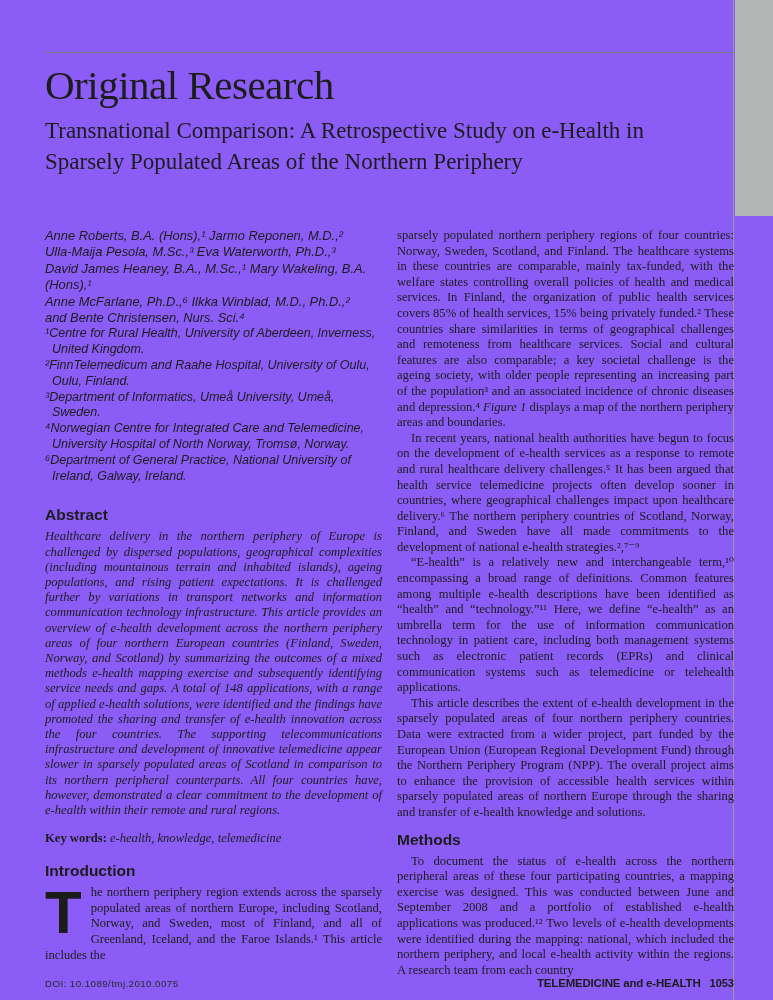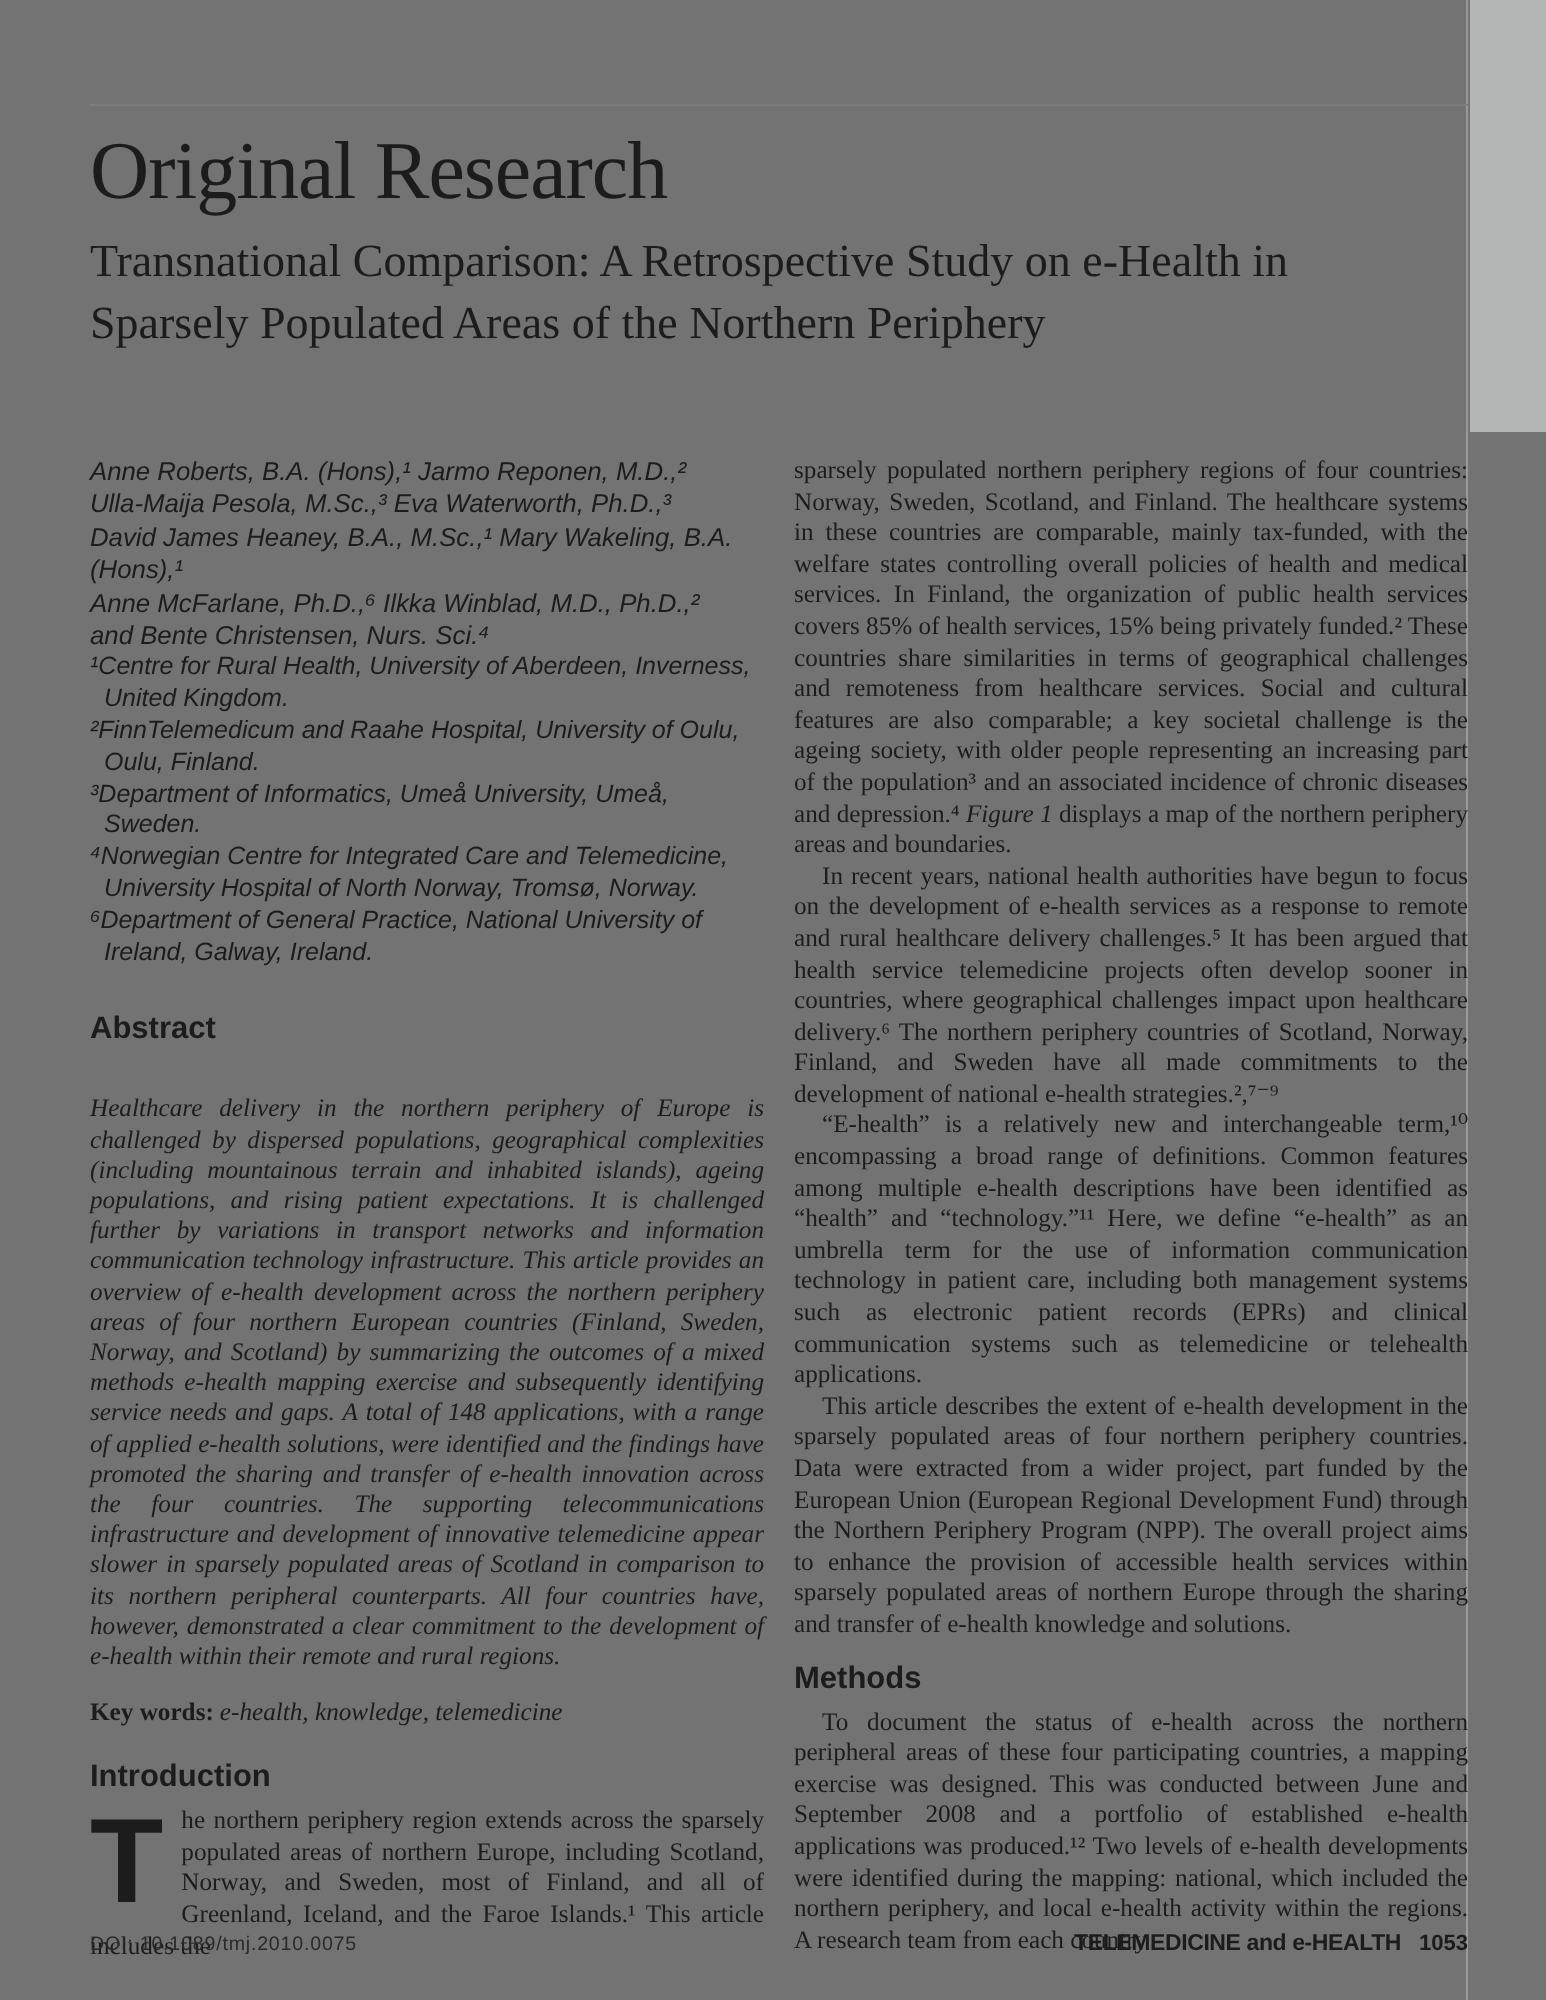--- a/index.html
+++ b/index.html
@@ -1,21 +1,21 @@
 <!DOCTYPE html>
 <html style="--tab_gray: #b4b6b5; --rule_gray: #9a9a9a; --text: #1c1c1c;"><head>
 <meta charset="utf-8">
 <style>
   * { margin: 0; padding: 0; box-sizing: border-box; }
   html, body { background: #ffffff; }
   .page {
     position: relative;
     width: 773px;
     height: 1000px;
-    background: #737373;
+    background: #8b5cf6;
     overflow: hidden;
     color: var(--text, #1c1c1c);
     text-decoration: underline;
   }
   .gray-tab {
     position: absolute;
     right: 0; top: 0;
     width: 38px; height: 216px;
     background: var(--tab_gray, #b4b6b5);
   }
@@ -71,21 +71,21 @@
     line-height: 15.8px;
   }
   .affil { padding-left: 7px; text-indent: -7px; }
 
   .section-heading {
     font-family: "Liberation Sans", "DejaVu Sans", sans-serif;
     font-weight: 700;
     font-size: 15.5px;
     line-height: 19px;
   }
-  .abstract-heading { margin: 21px 0 23px 0; }
+  .abstract-heading { margin: 21px 0 5px 0; }
   .abstract {
     font-family: "Liberation Serif", "DejaVu Serif", serif;
     font-style: italic;
     font-size: 12.6px;
     line-height: 15.2px;
     text-align: justify;
   }
   .keywords {
     margin-top: 13px;
     font-family: "Liberation Serif", "DejaVu Serif", serif;
@@ -108,21 +108,21 @@
     font-family: "Liberation Sans", "DejaVu Sans", sans-serif;
     font-weight: 700;
     font-size: 60px;
     line-height: 48px;
     margin: 4px 9px 0 0;
   }
   .methods-heading { margin: 9px 0 5px 0; }
 
   .footer {
     position: absolute;
-    left: 45px; bottom: 20px;
+    left: 45px; bottom: 9px;
     width: 689px;
     display: flex;
     justify-content: space-between;
     align-items: baseline;
     font-family: "Liberation Sans", "DejaVu Sans", sans-serif;
   }
   .f-doi {
     font-size: 9.8px;
     letter-spacing: 0.4px;
     color: #2a2a2a;

